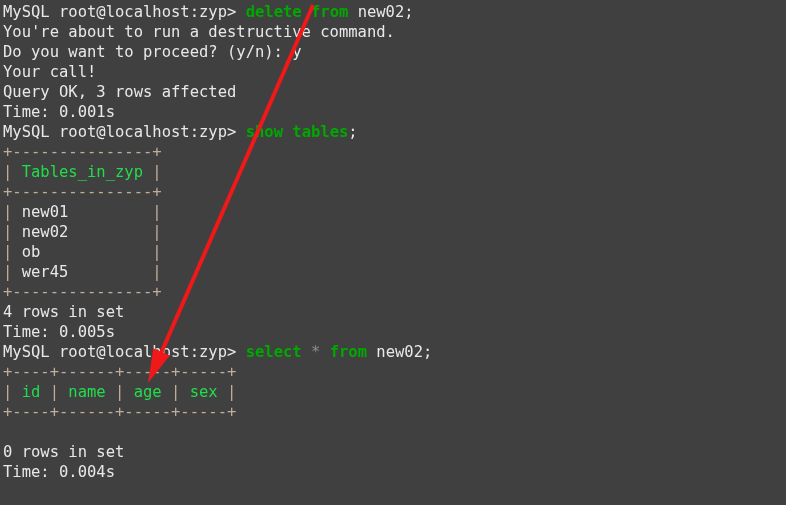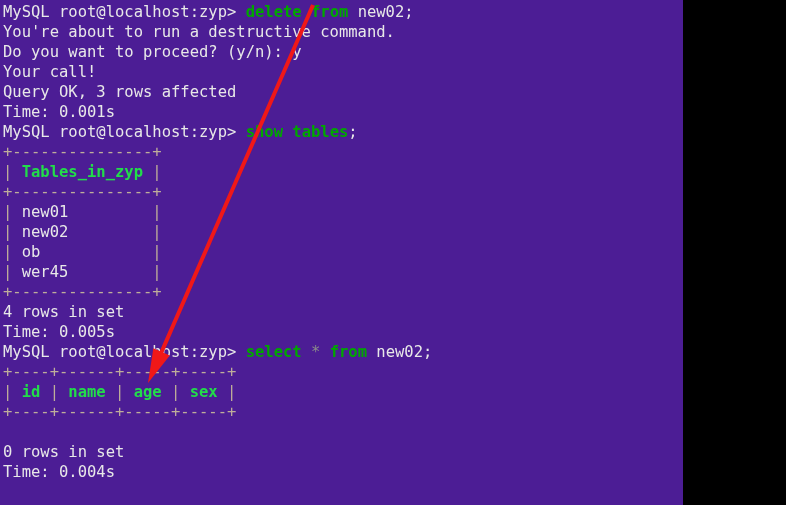--- a/index.html
+++ b/index.html
@@ -3,42 +3,42 @@
 <meta charset="utf-8">
 <title>MySQL Terminal</title>
 <style>
   html, body {
     margin: 0;
     padding: 0;
     background: #000000;
   }
   #terminal {
     position: relative;
-    width: 683px;
+    width: 786px;
     height: 505px;
-    background: #4c1d95;
+    background: #404040;
     overflow: hidden;
     font-family: "DejaVu Sans Mono", "Liberation Mono", monospace;
     font-size: 15.5px;
     line-height: 20px;
     letter-spacing: 0px;
   }
   #screen {
     position: absolute;
     left: 3px;
     top: 2px;
     white-space: pre;
   }
   .line {
     height: 20px;
     white-space: pre;
   }
   .w  { color: #e8e8e8; }            
   .g  { color: #00a800; font-weight: bold; }  
-  .gb { color: #22dd4a; font-weight: bold; }  
+  .gb { color: #22dd4a; font-weight: normal; }  
   .bd { color: #bfae9a; }            
   .dim{ color: #8a8a8a; }
 
   #annotation {
     position: absolute;
     left: 0;
     top: 0;
     width: 786px;
     height: 505px;
     pointer-events: none;

